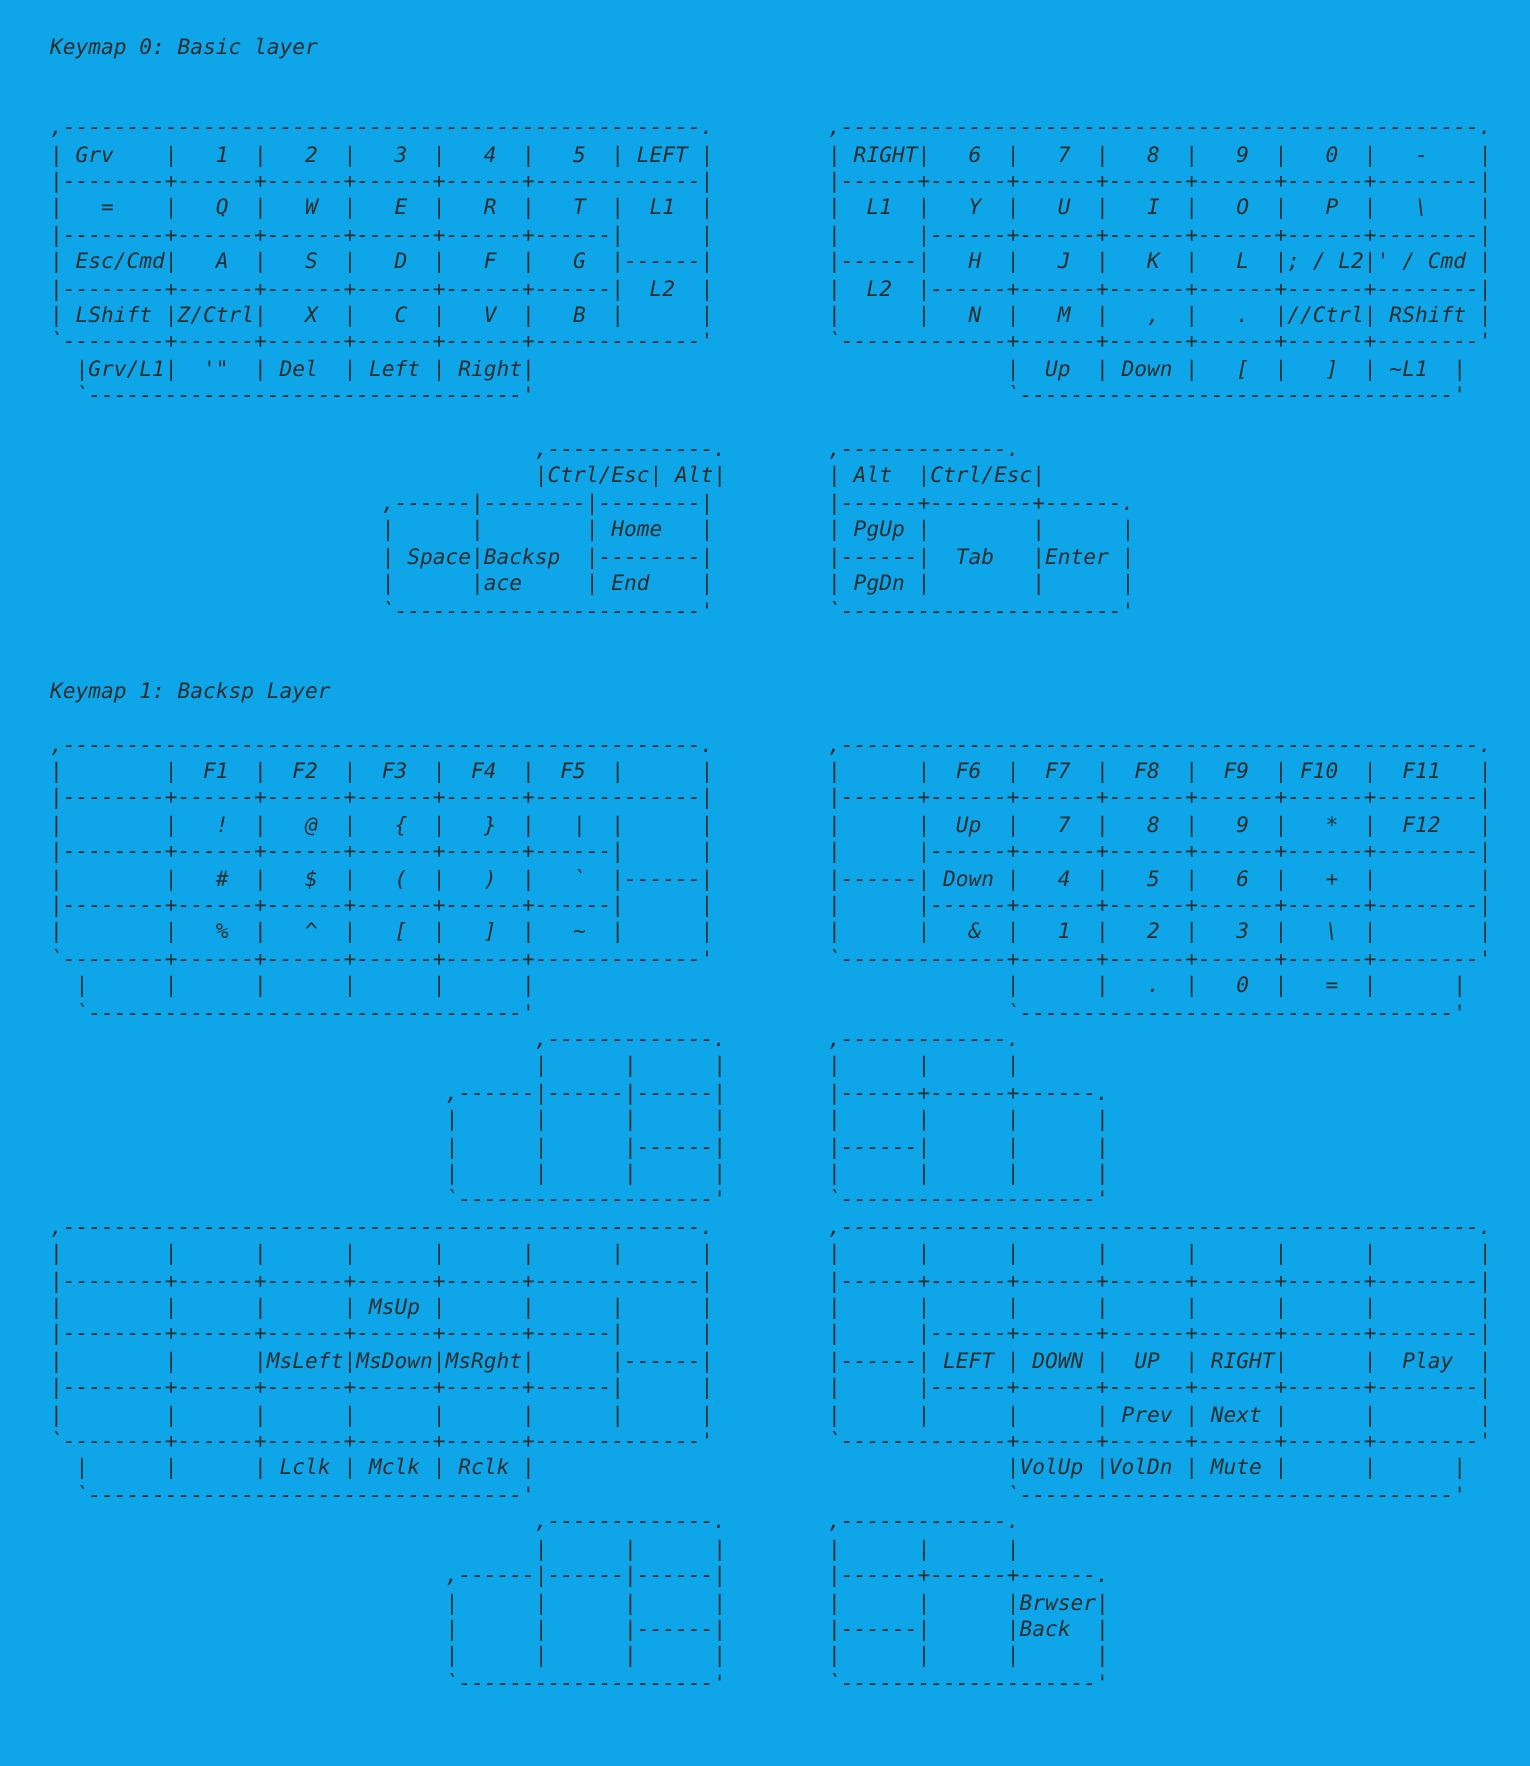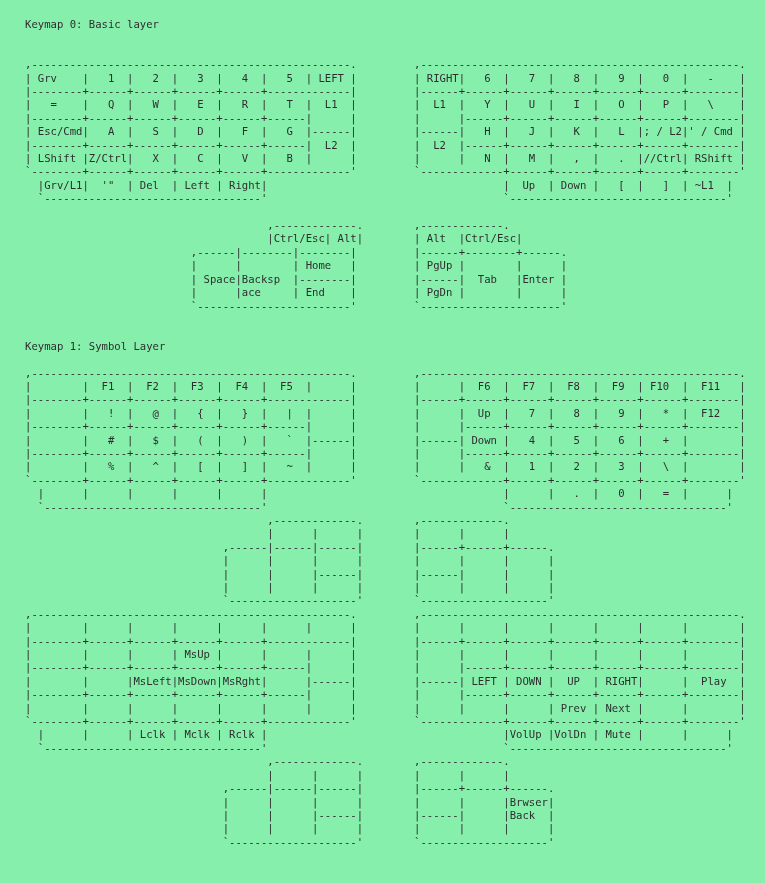--- a/index.html
+++ b/index.html
@@ -29,21 +29,21 @@
   pre.art {
     margin: 0;
     font: inherit;
     line-height: inherit;
     white-space: pre;
   }
 </style>
 </head>
 <body>
 
-<div class="page" style="background: #86efac; color: rgb(46, 46, 46);">
+<div class="page" style="background: #0ea5e9; color: rgb(46, 46, 46); font-style: italic;">
 
   <div class="section section-gap-after">
     <div class="kmtitle kmtitle-gap2">Keymap 0: Basic layer</div>
     <pre class="art">,--------------------------------------------------.         ,--------------------------------------------------.
 | Grv    |   1  |   2  |   3  |   4  |   5  | LEFT |         | RIGHT|   6  |   7  |   8  |   9  |   0  |   -    |
 |--------+------+------+------+------+-------------|         |------+------+------+------+------+------+--------|
 |   =    |   Q  |   W  |   E  |   R  |   T  |  L1  |         |  L1  |   Y  |   U  |   I  |   O  |   P  |   \    |
 |--------+------+------+------+------+------|      |         |      |------+------+------+------+------+--------|
 | Esc/Cmd|   A  |   S  |   D  |   F  |   G  |------|         |------|   H  |   J  |   K  |   L  |; / L2|' / Cmd |
 |--------+------+------+------+------+------|  L2  |         |  L2  |------+------+------+------+------+--------|
@@ -55,21 +55,21 @@
                                       ,-------------.        ,-------------.
                                       |Ctrl/Esc| Alt|        | Alt  |Ctrl/Esc|
                           ,------|--------|--------|         |------+--------+------.
                           |      |        | Home   |         | PgUp |        |      |
                           | Space|Backsp  |--------|         |------|  Tab   |Enter |
                           |      |ace     | End    |         | PgDn |        |      |
                           `------------------------'         `----------------------'</pre>
   </div>
 
   <div class="section">
-    <div class="kmtitle">Keymap 1: Symbol Layer</div>
+    <div class="kmtitle">Keymap 1: Backsp Layer</div>
     <pre class="art">,--------------------------------------------------.         ,--------------------------------------------------.
 |        |  F1  |  F2  |  F3  |  F4  |  F5  |      |         |      |  F6  |  F7  |  F8  |  F9  | F10  |  F11   |
 |--------+------+------+------+------+-------------|         |------+------+------+------+------+------+--------|
 |        |   !  |   @  |   {  |   }  |   |  |      |         |      |  Up  |   7  |   8  |   9  |   *  |  F12   |
 |--------+------+------+------+------+------|      |         |      |------+------+------+------+------+--------|
 |        |   #  |   $  |   (  |   )  |   `  |------|         |------| Down |   4  |   5  |   6  |   +  |        |
 |--------+------+------+------+------+------|      |         |      |------+------+------+------+------+--------|
 |        |   %  |   ^  |   [  |   ]  |   ~  |      |         |      |   &amp;  |   1  |   2  |   3  |   \  |        |
 `--------+------+------+------+------+-------------'         `-------------+------+------+------+------+--------'
   |      |      |      |      |      |                                     |      |   .  |   0  |   =  |      |

